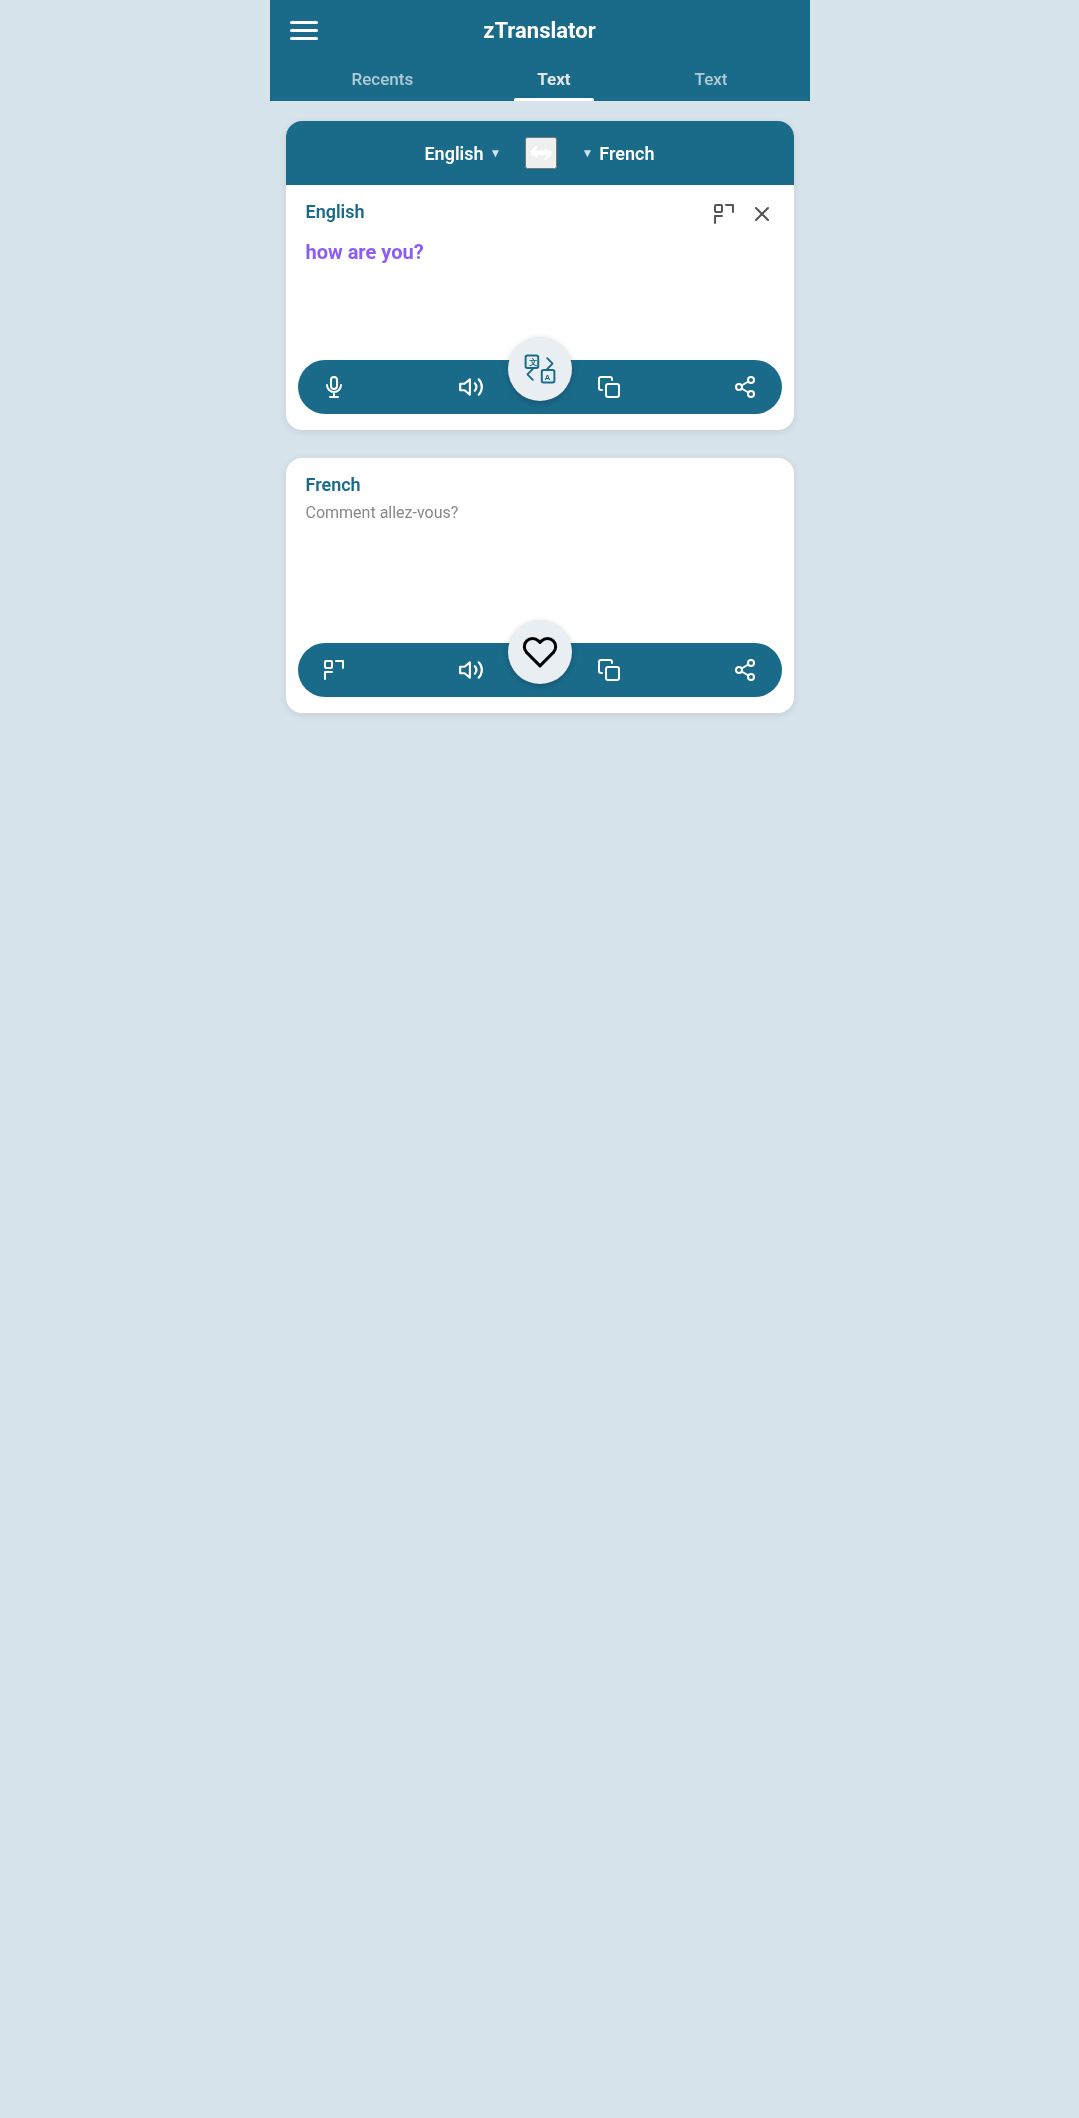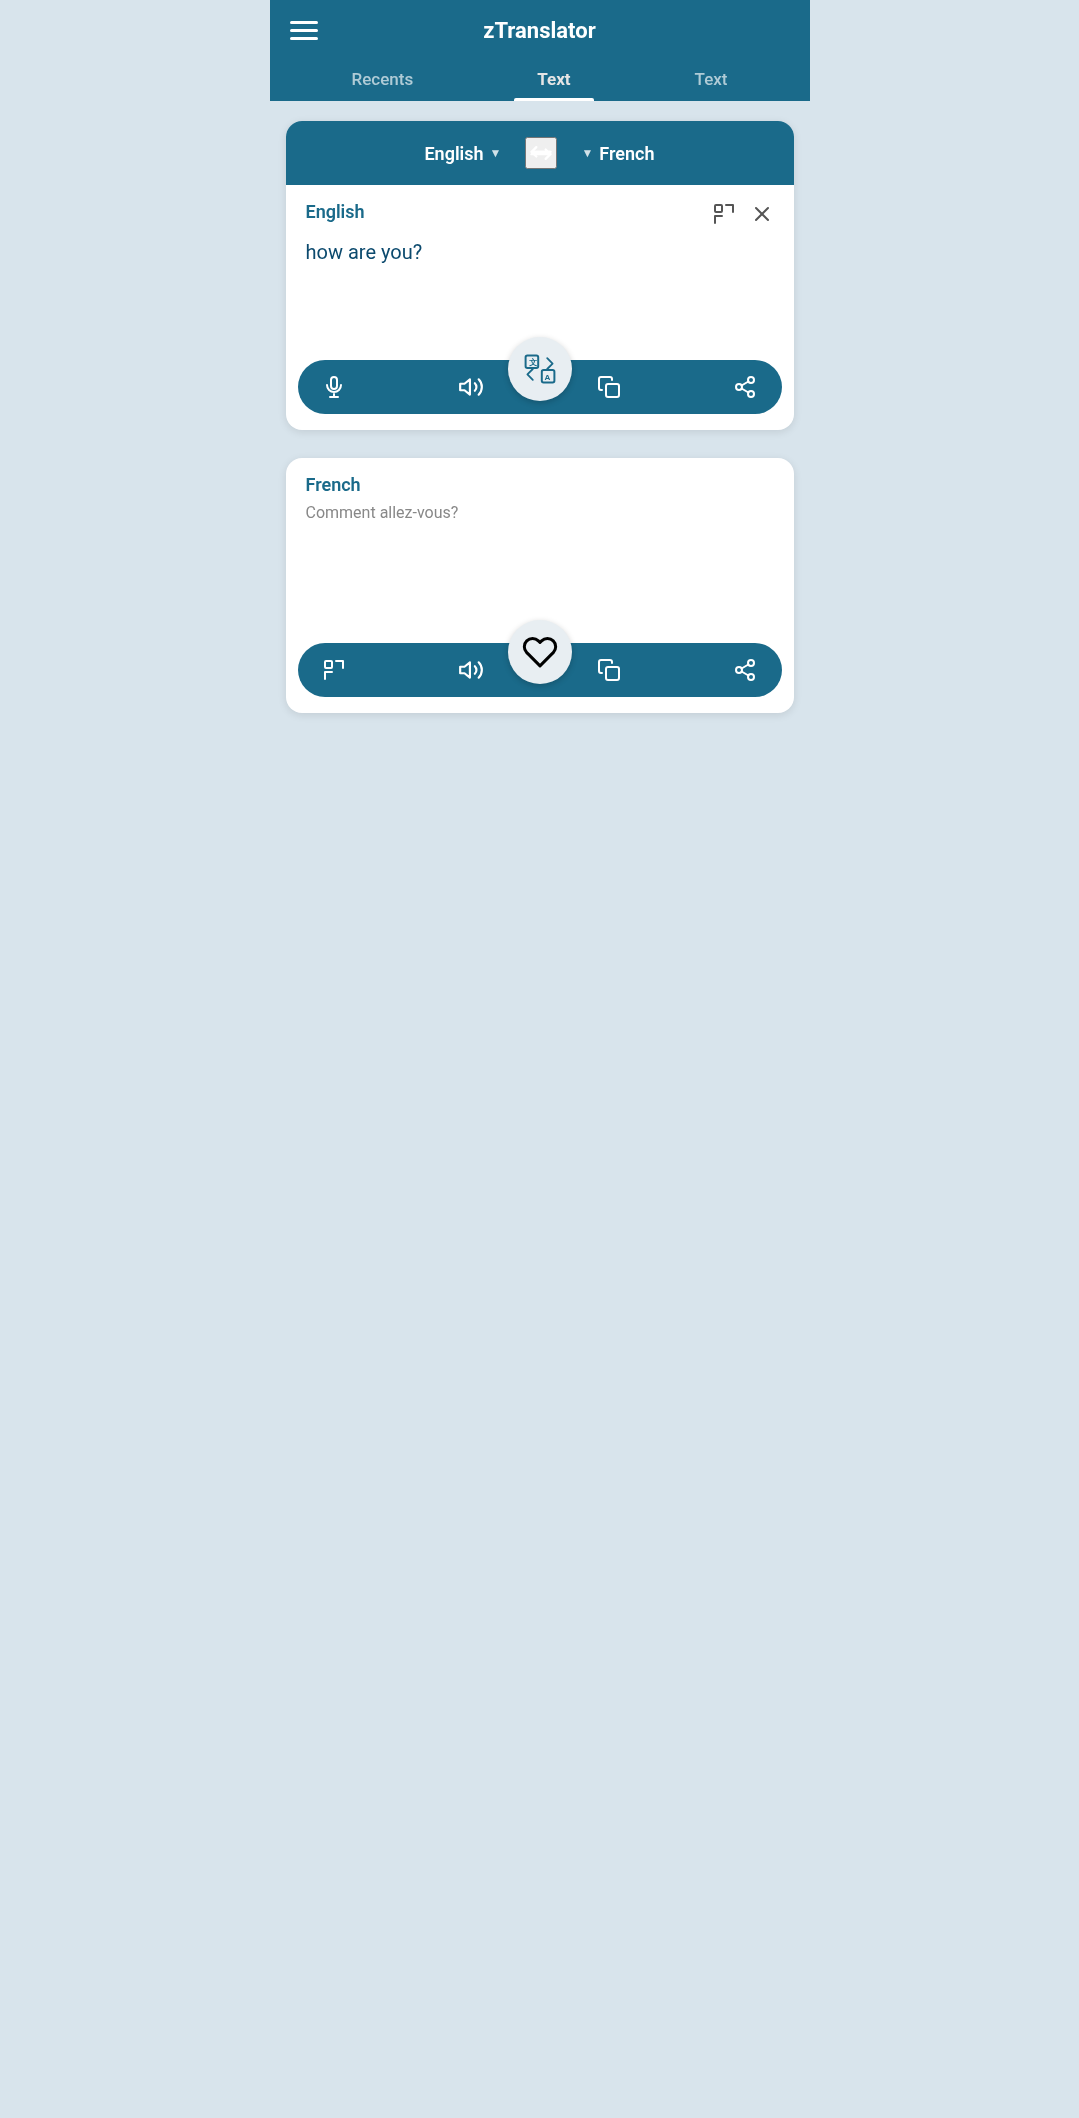--- a/index.html
+++ b/index.html
@@ -162,22 +162,22 @@
       color: #555;
       font-size: 20px;
       cursor: pointer;
       background: none;
       border: none;
       padding: 0;
     }
 
     .text-content {
       font-size: 20px;
-      font-weight: 400;
-      color: #0c4a6e;
+      font-weight: 700;
+      color: #8b5cf6;
       min-height: 120px;
       padding-bottom: 16px;
     }
 
     .translation-text {
       font-size: 16px;
       color: #888;
       min-height: 140px;
       padding-bottom: 16px;
     }

